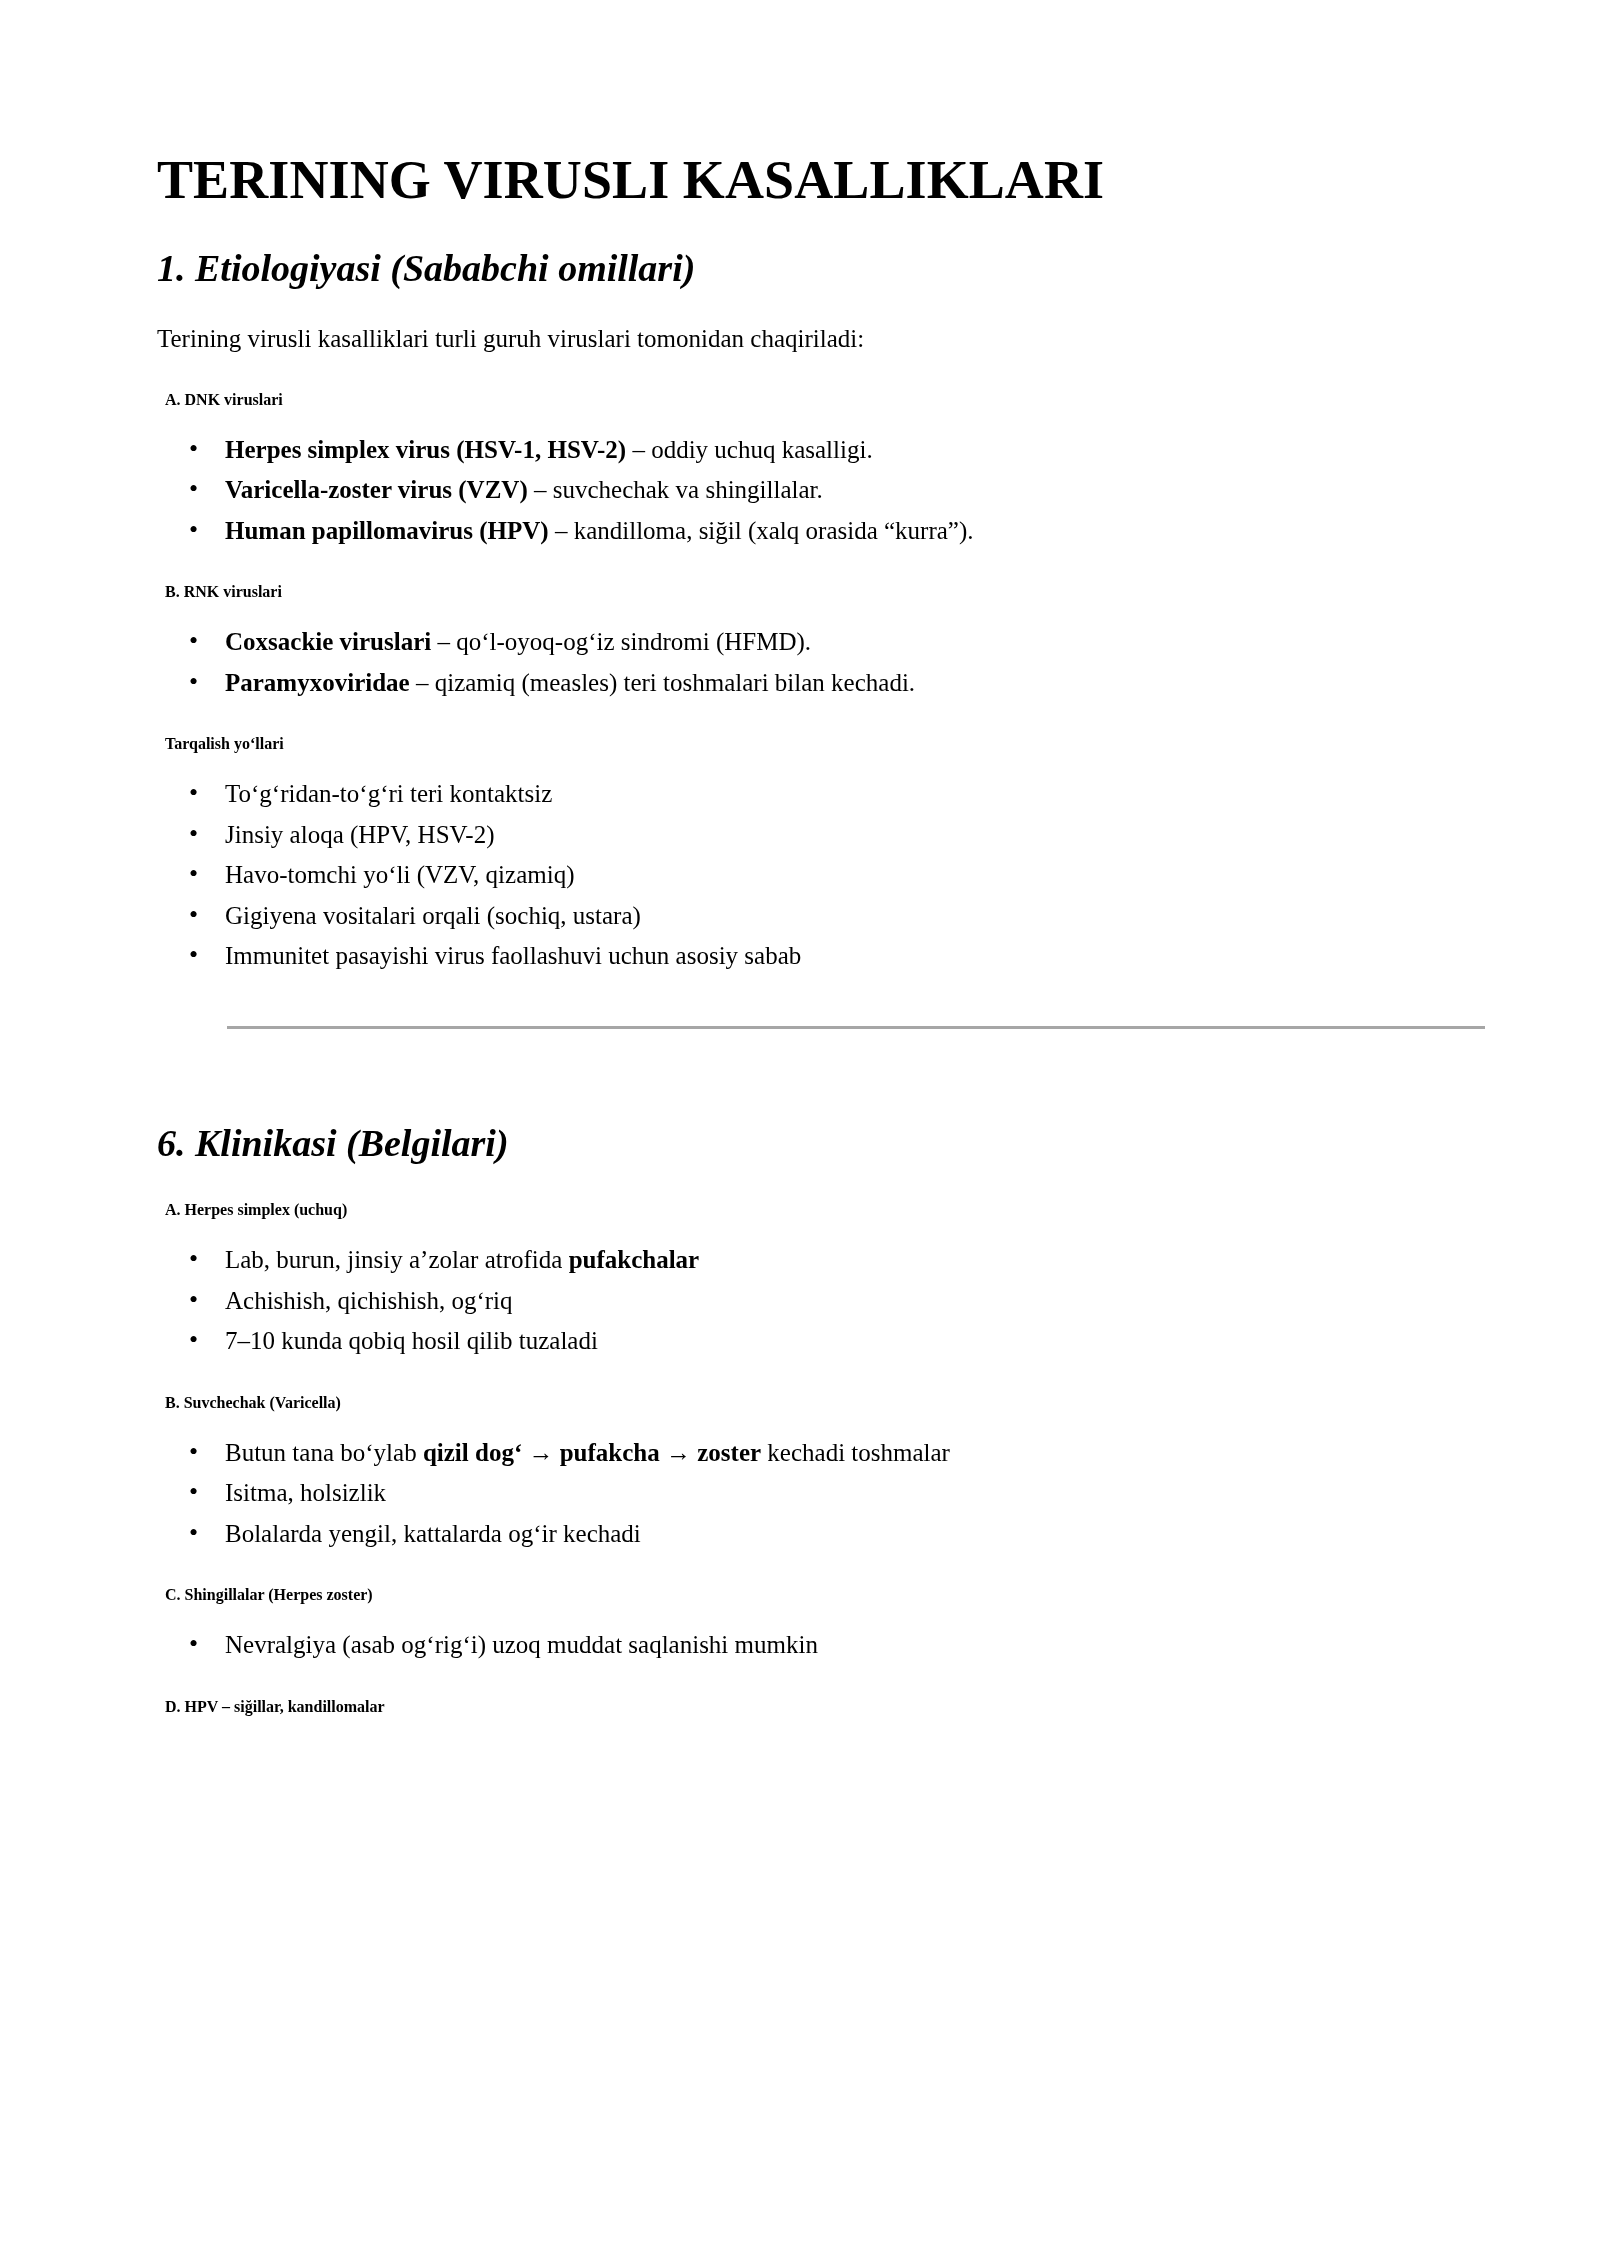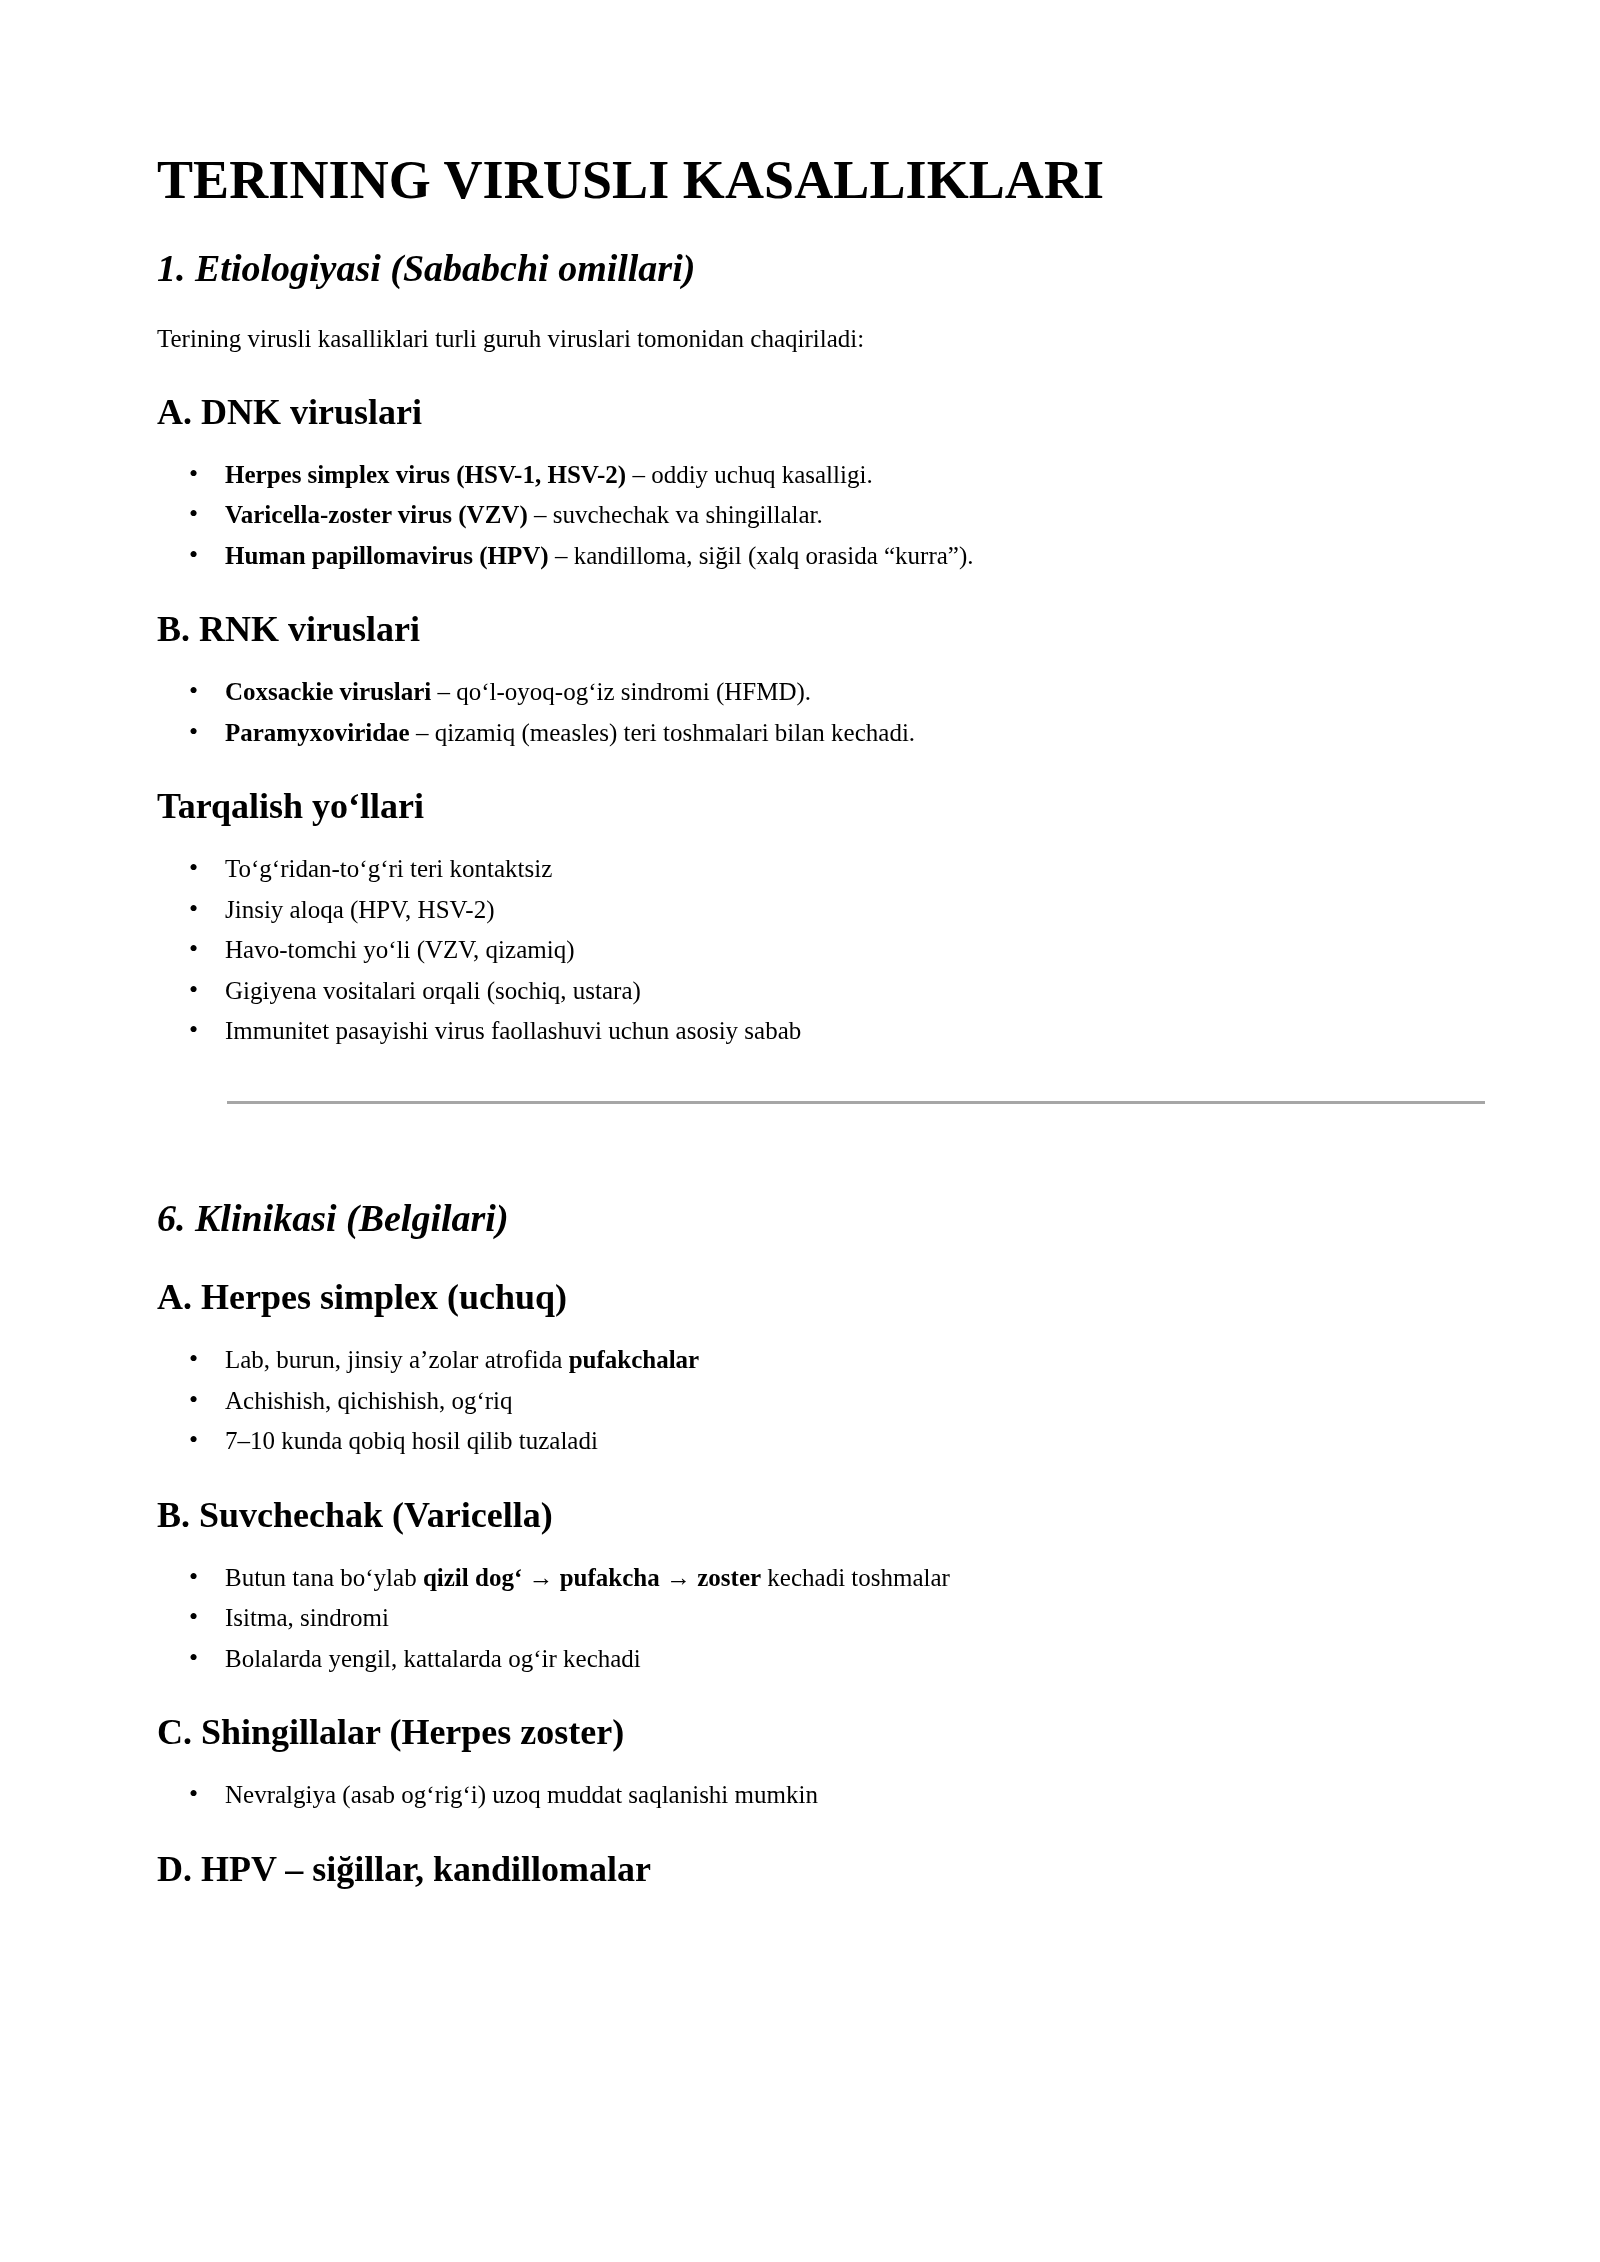--- a/index.html
+++ b/index.html
@@ -35,24 +35,24 @@
   }
   .h2 {
     font-size: 38px;
     font-weight: bold;
     line-height: 1.2;
     margin: 36px 0 0 0;
     padding: 0;
     font-style: italic;
   }
   .h3 {
-    font-size: 36px;
+    font-size: 16px;
     font-weight: bold;
     line-height: 1.25;
-    margin: 34px 0 0 0;
+    margin: 34px 0 0 8px;
     padding: 0;
   }
 
   
   .para {
     font-size: 25px;
     line-height: 1.35;
     margin: 30px 0 0 0;
     padding: 0;
   }
@@ -155,21 +155,21 @@
     <li>Achishish, qichishish, ogʻriq</li>
     <li>7–10 kunda qobiq hosil qilib tuzaladi</li>
   </ul>
 
   <h3 class="h3">B. Suvchechak (Varicella)</h3>
 
   <ul class="bullets">
     <li>
       <span>Butun tana boʻylab </span><b>qizil dogʻ</b><span class="arrow"> → </span><b>pufakcha</b><span class="arrow"> → </span><b>zoster</b><span> kechadi toshmalar</span>
     </li>
-    <li>Isitma, sindromi</li>
+    <li>Isitma, holsizlik</li>
     <li>Bolalarda yengil, kattalarda ogʻir kechadi</li>
   </ul>
 
   <h3 class="h3">C. Shingillalar (Herpes zoster)</h3>
 
   <ul class="bullets">
     <li>Nevralgiya (asab ogʻrigʻi) uzoq muddat saqlanishi mumkin</li>
   </ul>
 
   <h3 class="h3">D. HPV – siğillar, kandillomalar</h3>

